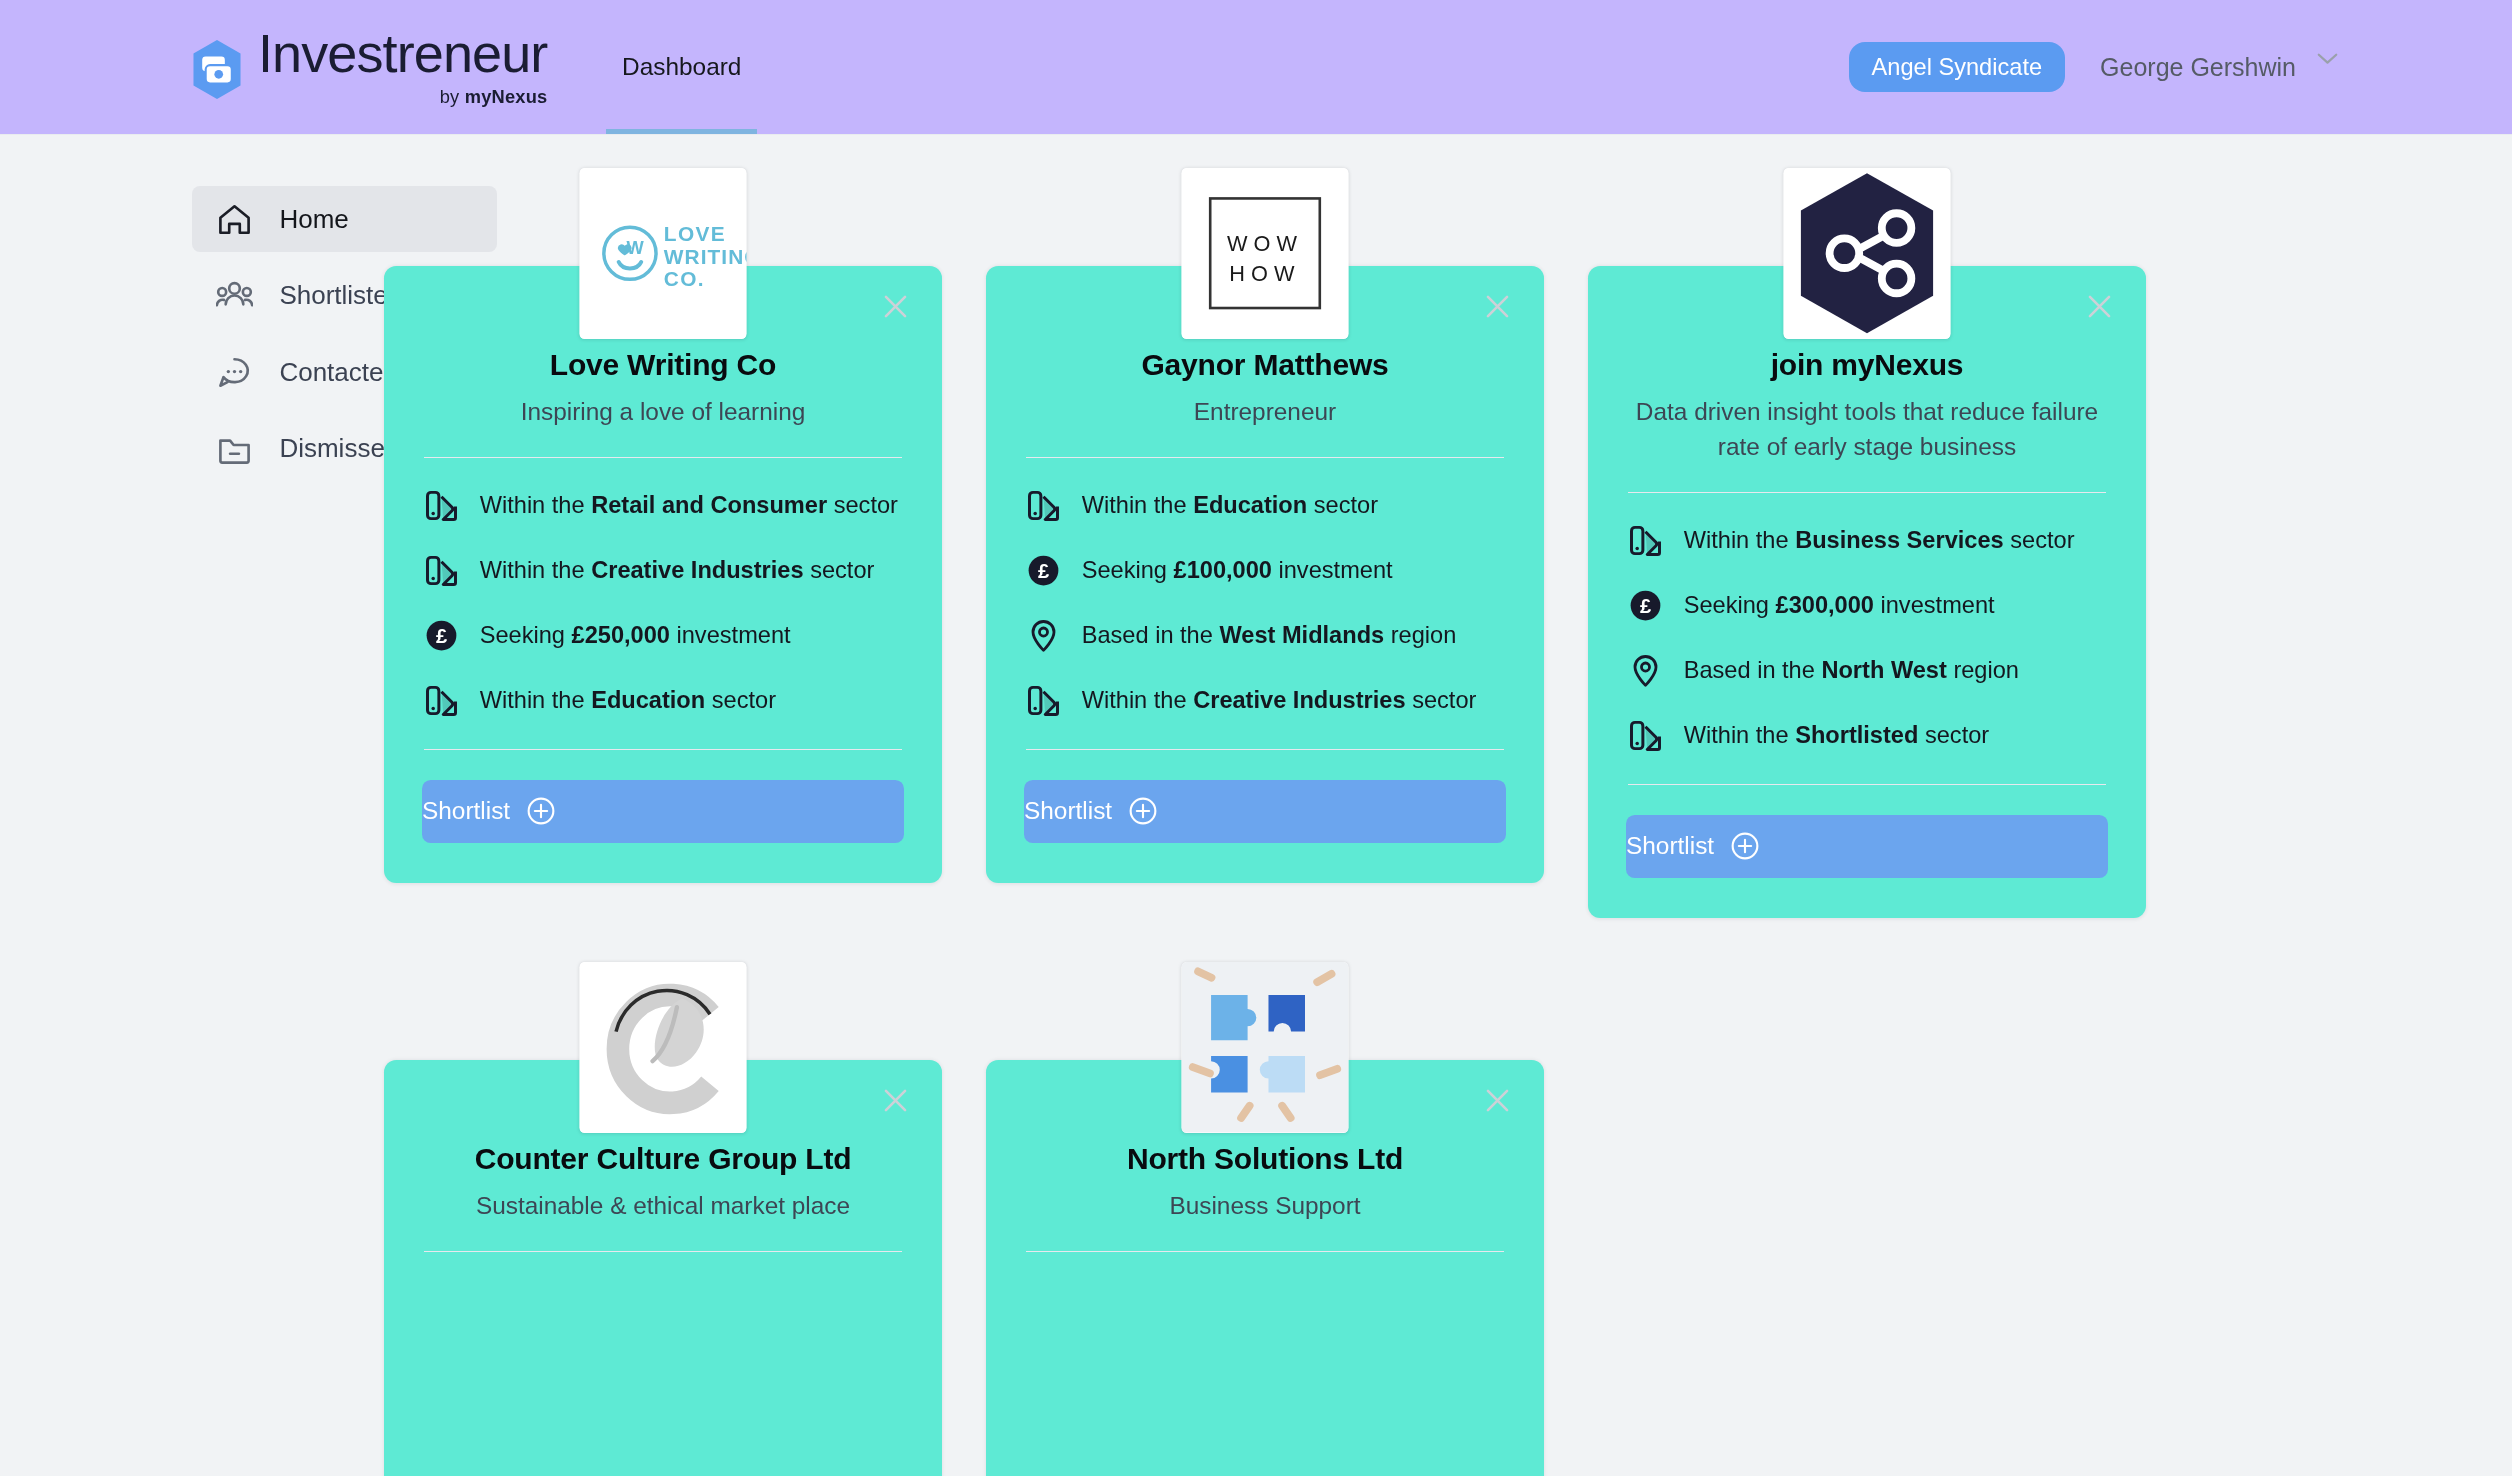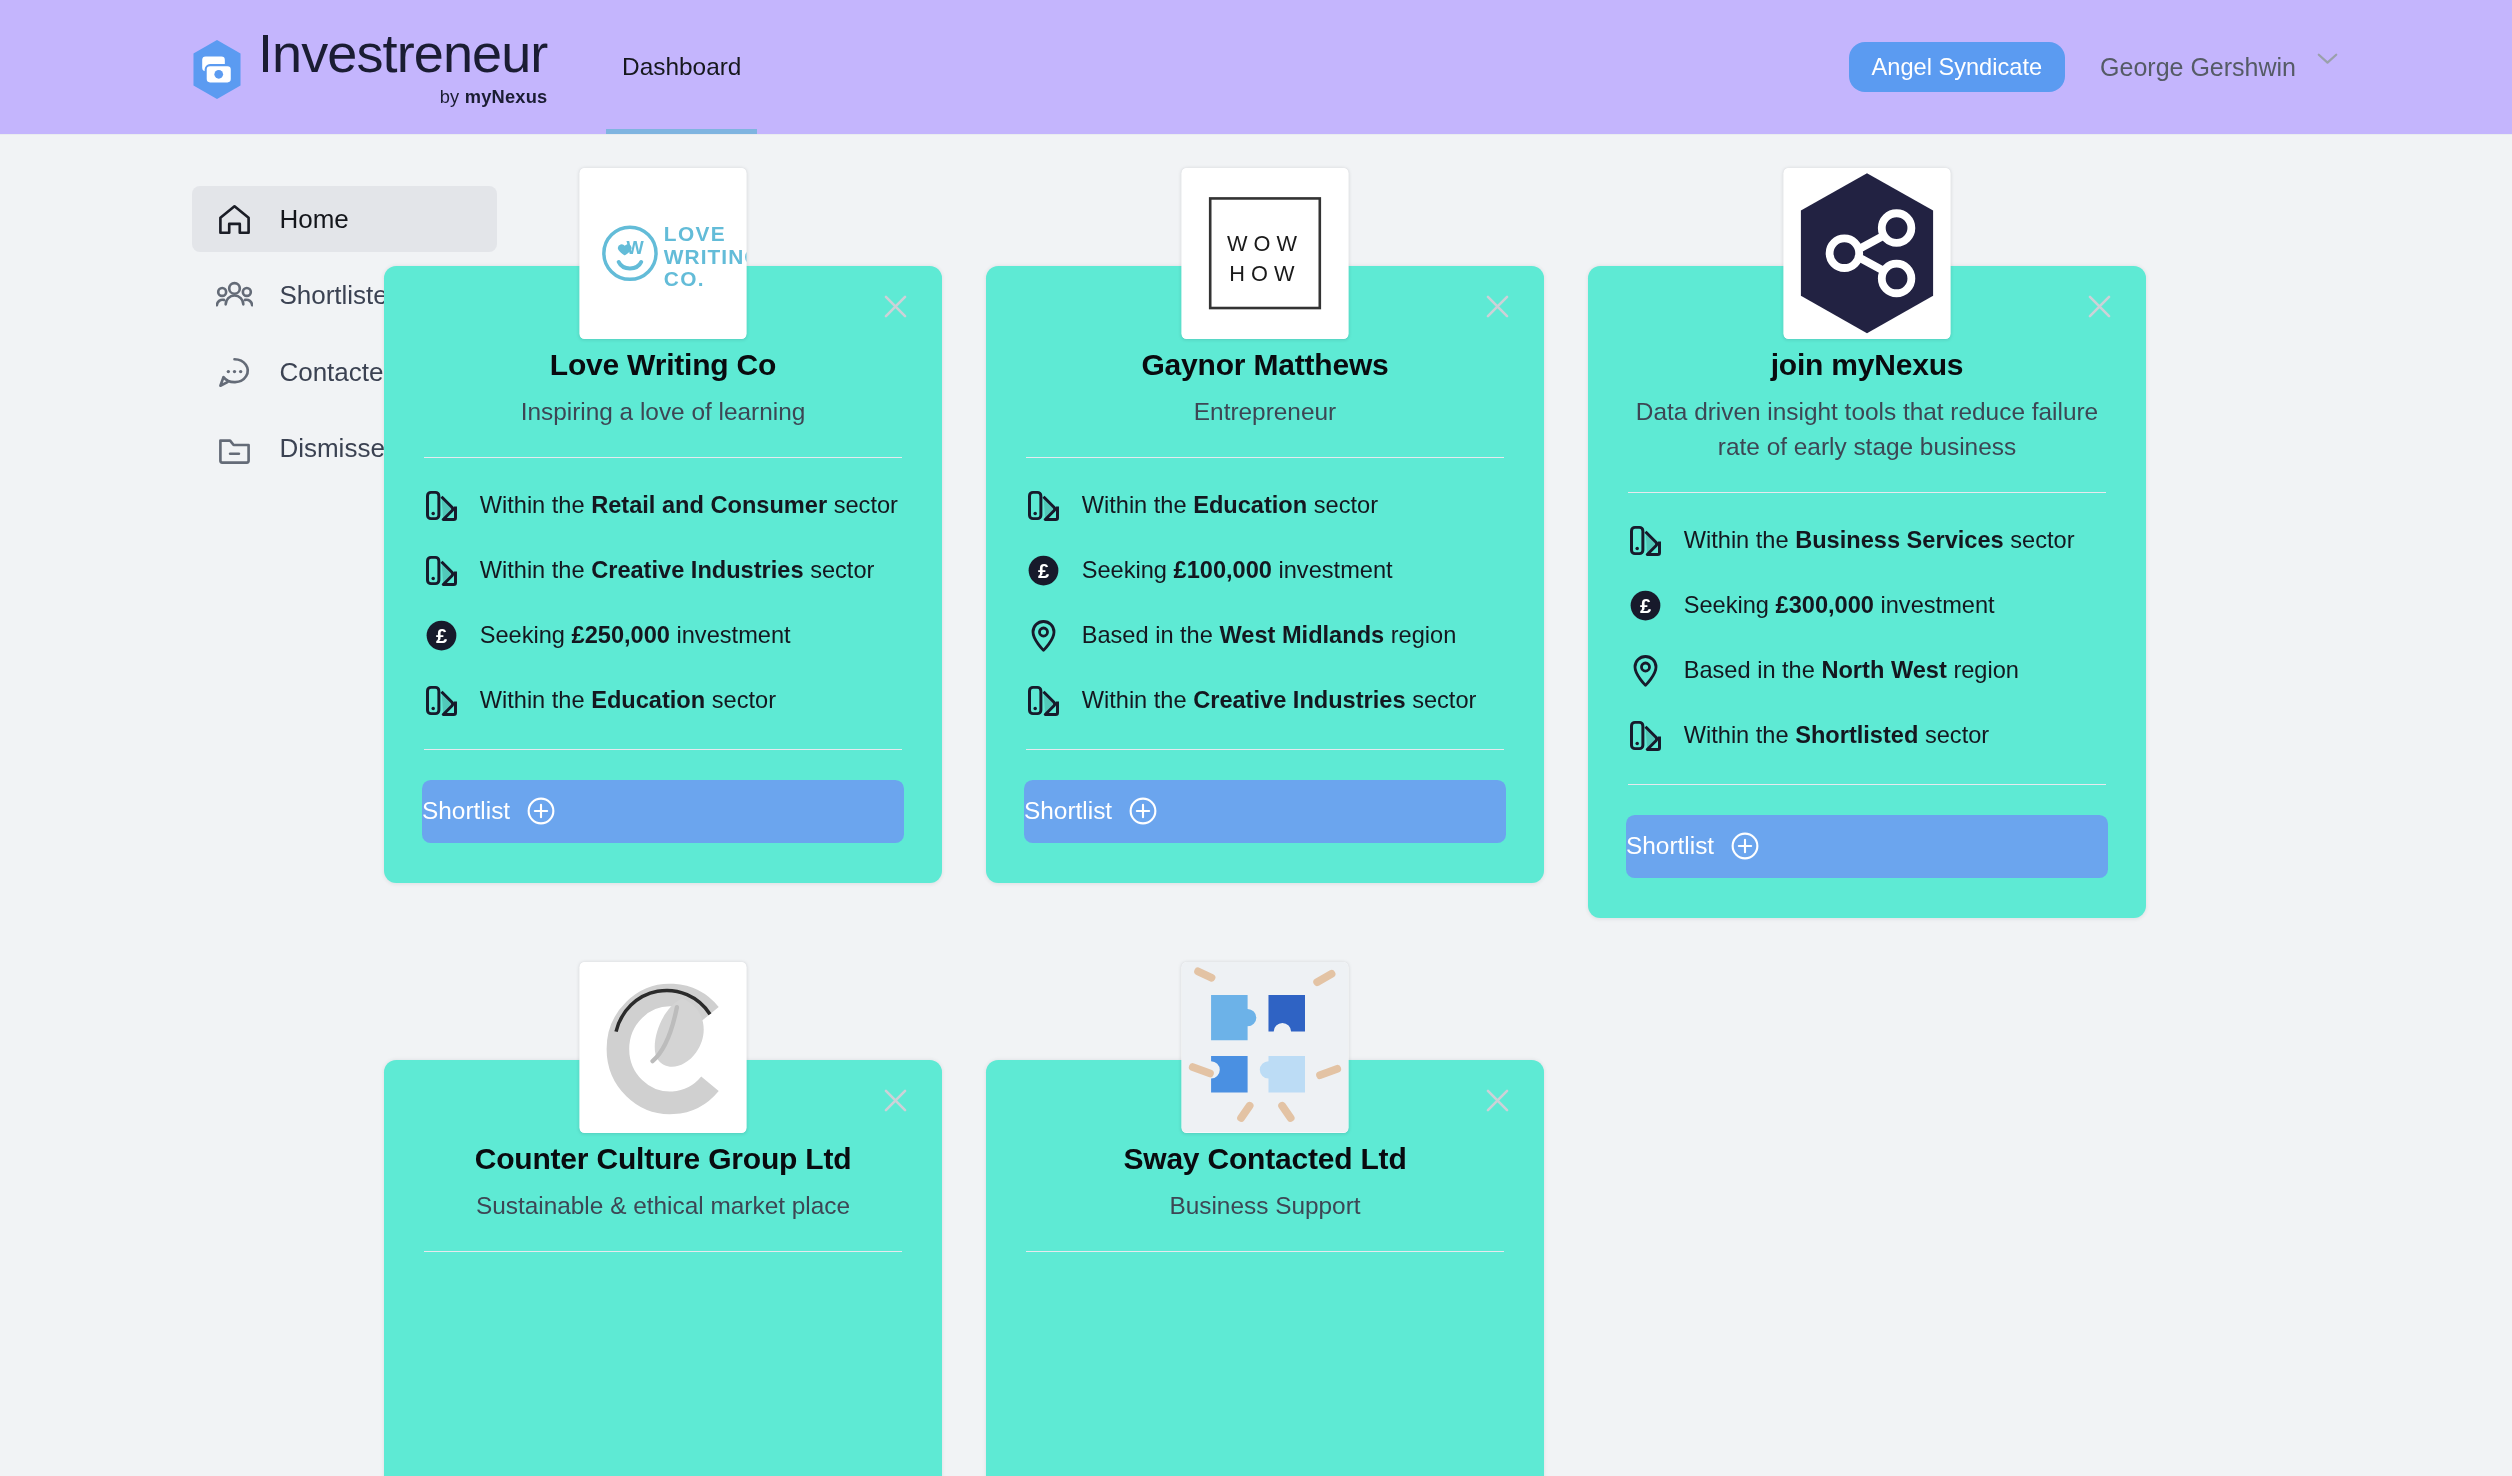--- a/index.html
+++ b/index.html
@@ -545,21 +545,21 @@
               <rect x="154" y="122" width="30" height="9" rx="4.5" transform="rotate(-20 169 126)"></rect>
               <rect x="60" y="168" width="26" height="9" rx="4.5" transform="rotate(-55 73 172)"></rect>
               <rect x="108" y="168" width="26" height="9" rx="4.5" transform="rotate(55 121 172)"></rect>
             </g>
           </svg>
         </div>
         <div class="card">
           <svg class="close-x" viewBox="0 0 38 38">
             <path d="M8 8 L30 30 M30 8 L8 30" stroke="currentColor" stroke-width="3" stroke-linecap="round"></path>
           </svg>
-          <div class="card-title">Sway Contacted Ltd</div>
+          <div class="card-title">North Solutions Ltd</div>
           <div class="card-sub">Business Support</div>
           <div class="divider"></div>
         </div>
       </div>
 
     </div>
 
   </div>
 </div>
 

